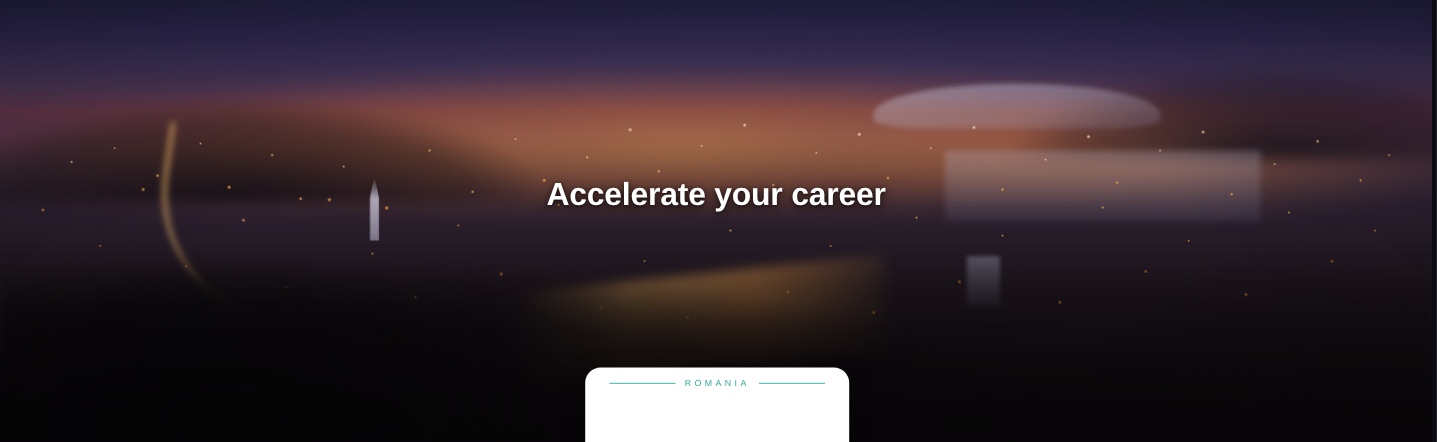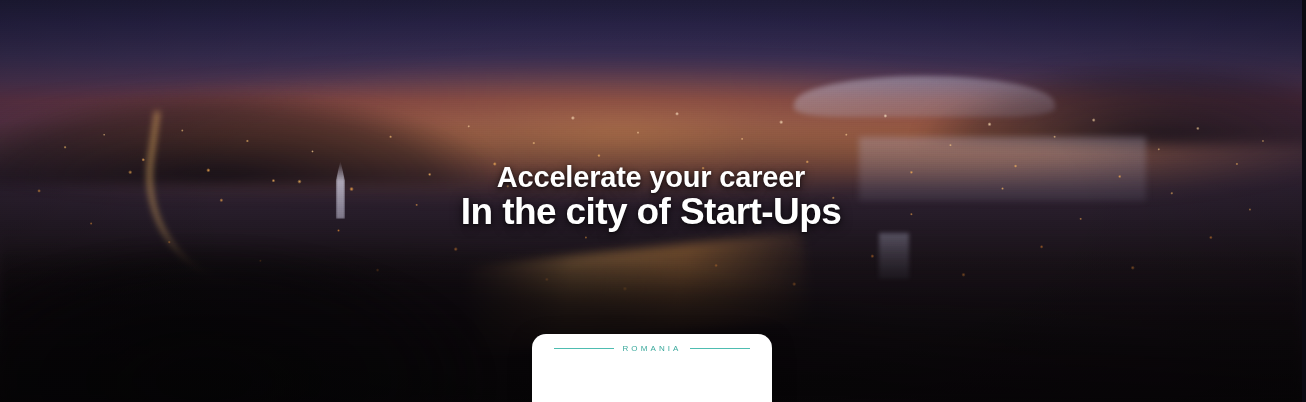--- a/index.html
+++ b/index.html
@@ -334,21 +334,20 @@
     <div class="bg-avenue"></div>
     <div class="bg-spire"></div>
     <div class="bg-fg"></div>
     <div class="bg-fg-left"></div>
     <div class="bg-grain"></div>
     <div class="bg-vignette"></div>
   </div>
 
   <div class="headline">
     <span class="line1">Accelerate your career</span>
-    <span class="line2">In the city of Start-Ups</span>
   </div>
 
   <div class="logo-card">
     <div class="logo-sub">
       <span class="rule"></span>
       <span class="country">ROMANIA</span>
       <span class="rule"></span>
     </div>
   </div>
 

